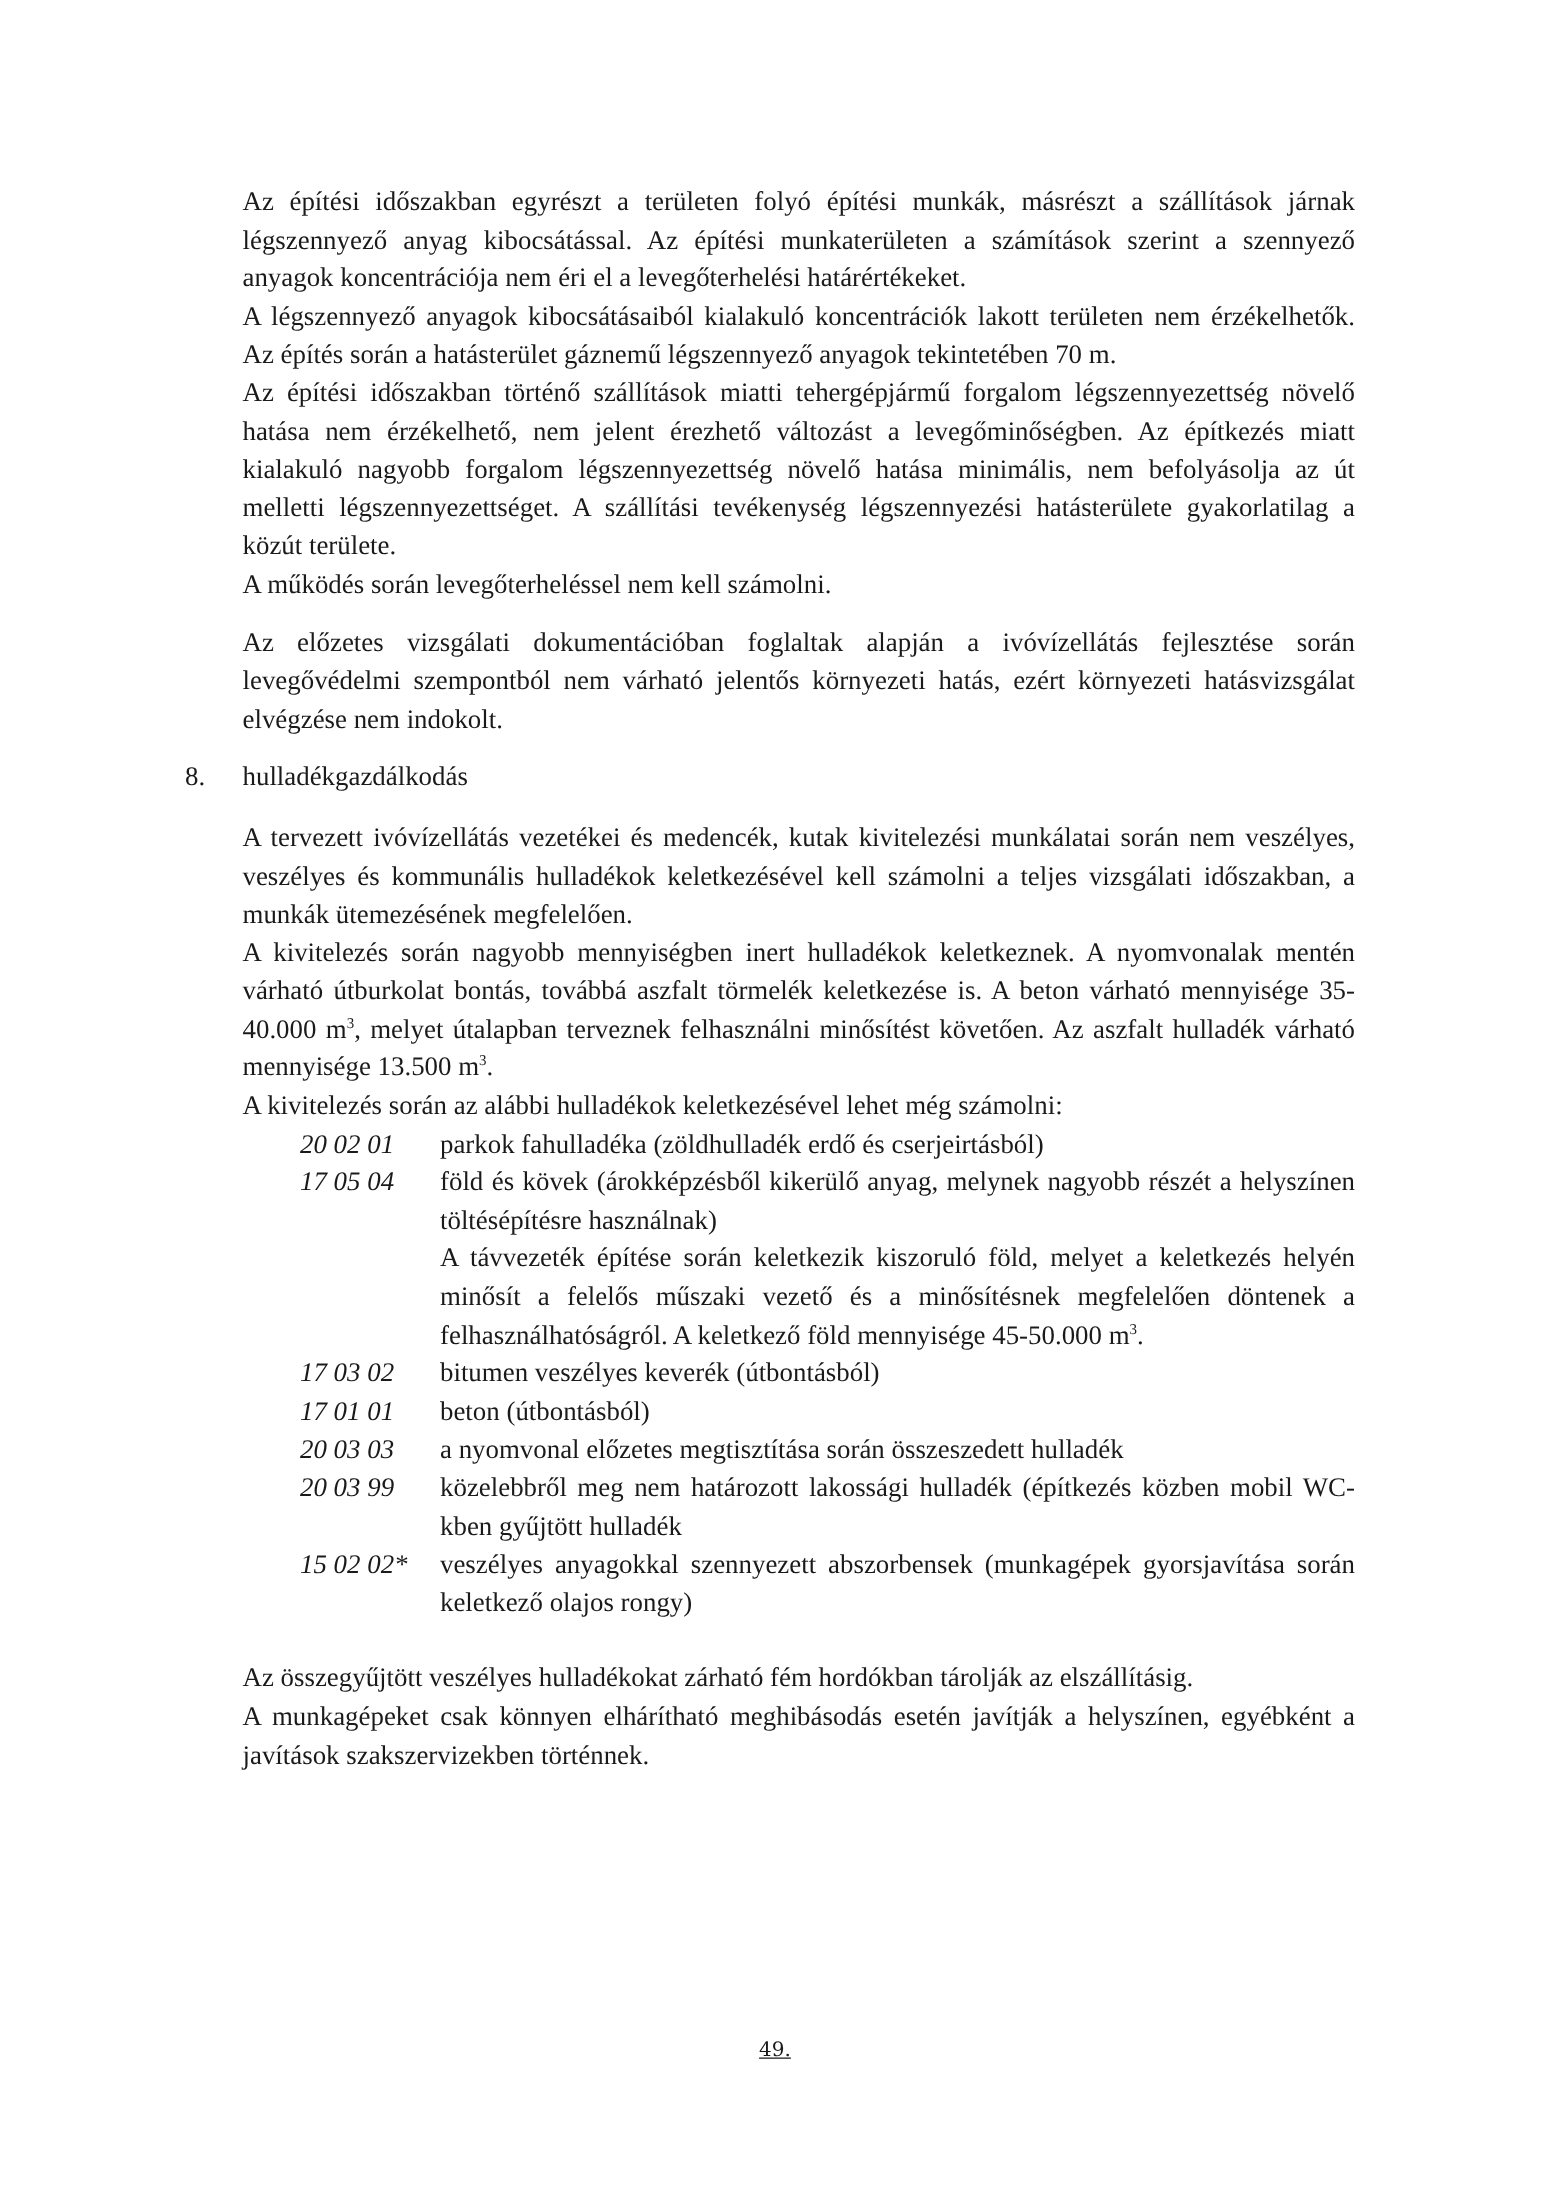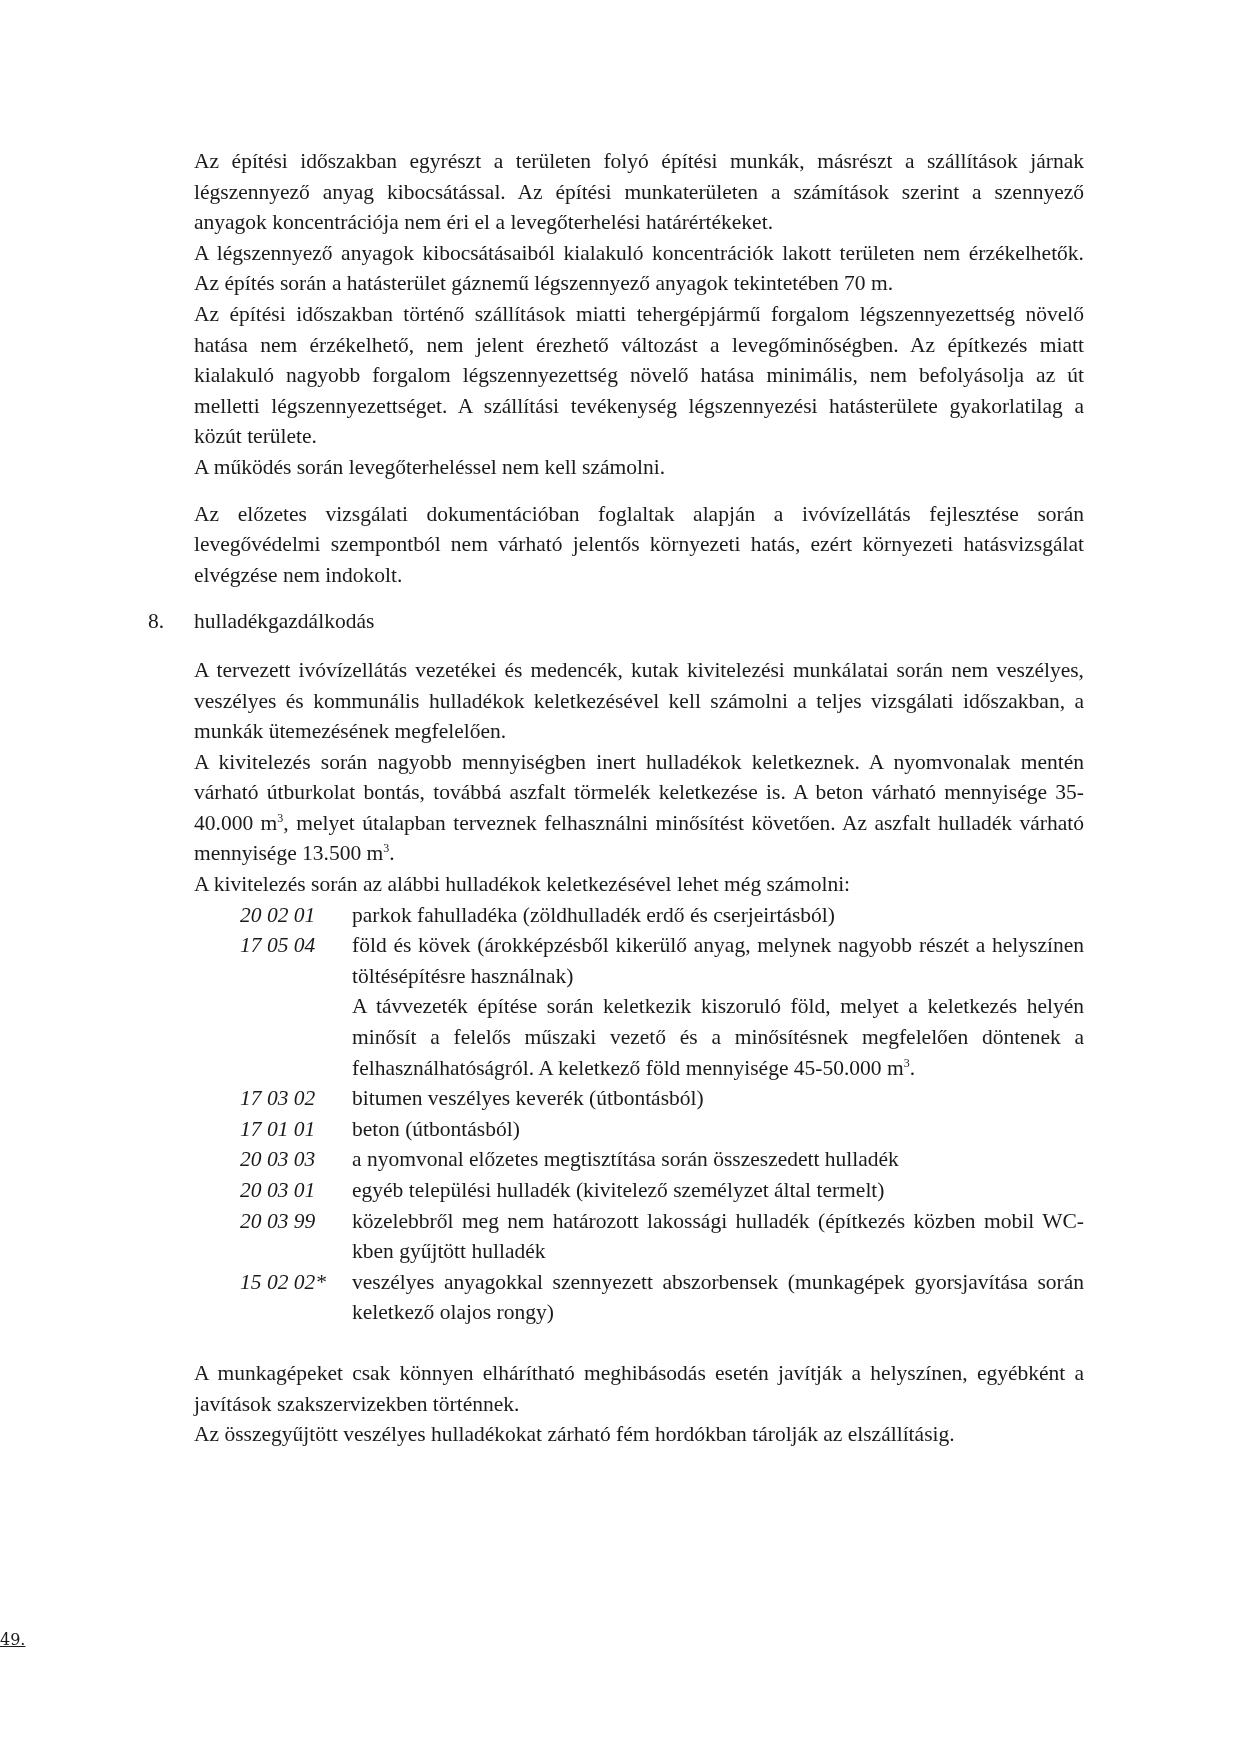--- a/index.html
+++ b/index.html
@@ -9,21 +9,21 @@
   p.txt { margin: 0; font-size: 21.5px; line-height: 30.6px; text-align: justify; text-align-last: auto; }
   .block { margin-bottom: 0; }
   .gap1 { height: 16px; }
   .section-head { position: relative; margin: 16px 0 18px 0; font-size: 21.5px; line-height: 30.6px; }
   .section-num { position: absolute; left: -46px; top: 0; }
   .codes { margin-left: 46px; }
   .code-row { display: flex; font-size: 21.5px; line-height: 30.6px; }
   .code { width: 112px; flex: none; font-style: italic; }
   .desc { flex: 1; text-align: justify; }
   sup { font-size: 12px; line-height: 0; vertical-align: 8px; }
-  .page-num { position: absolute; top: 1630px; left: 0; width: 1240px; text-align: left;
+  .page-num { position: absolute; top: 1630px; left: 0; width: 1240px; text-align: center;
               font-size: 16px; font-family: "DejaVu Serif", serif; text-decoration: underline; }
 </style>
 </head>
 <body>
 
 <div class="page">
 
   <div class="block">
     <p class="txt">Az építési időszakban egyrészt a területen folyó építési munkák, másrészt a szállítások járnak légszennyező anyag kibocsátással.  Az építési munkaterületen a számítások szerint a szennyező anyagok koncentrációja nem éri el a levegőterhelési határértékeket.</p>
     <p class="txt">A légszennyező anyagok kibocsátásaiból kialakuló koncentrációk lakott területen nem érzékelhetők. Az építés során a hatásterület gáznemű légszennyező anyagok tekintetében 70 m.</p>
@@ -62,32 +62,28 @@
     </div>
     <div class="code-row">
       <span class="code">17 01 01</span>
       <span class="desc">beton (útbontásból)</span>
     </div>
     <div class="code-row">
       <span class="code">20 03 03</span>
       <span class="desc">a nyomvonal előzetes megtisztítása során összeszedett hulladék</span>
     </div>
     <div class="code-row">
-      <span class="code">20 03 01</span>
-      <span class="desc">egyéb települési hulladék (kivitelező személyzet által termelt)</span>
-    </div>
-    <div class="code-row">
       <span class="code">20 03 99</span>
       <span class="desc">közelebbről meg nem határozott lakossági hulladék (építkezés közben mobil WC-kben gyűjtött hulladék</span>
     </div>
     <div class="code-row">
       <span class="code">15 02 02*</span>
       <span class="desc">veszélyes anyagokkal szennyezett abszorbensek (munkagépek gyorsjavítása során keletkező olajos rongy)</span>
     </div>
   </div>
 
   <div style="height:30px"></div>
 
+  <p class="txt">Az összegyűjtött veszélyes hulladékokat zárható fém hordókban tárolják az elszállításig.</p>
   <p class="txt">A munkagépeket csak könnyen elhárítható meghibásodás esetén javítják a helyszínen, egyébként a javítások szakszervizekben történnek.</p>
-  <p class="txt">Az összegyűjtött veszélyes hulladékokat zárható fém hordókban tárolják az elszállításig.</p>
 </div>
 
 <div class="page-num">49.</div>
 
 </body></html>

